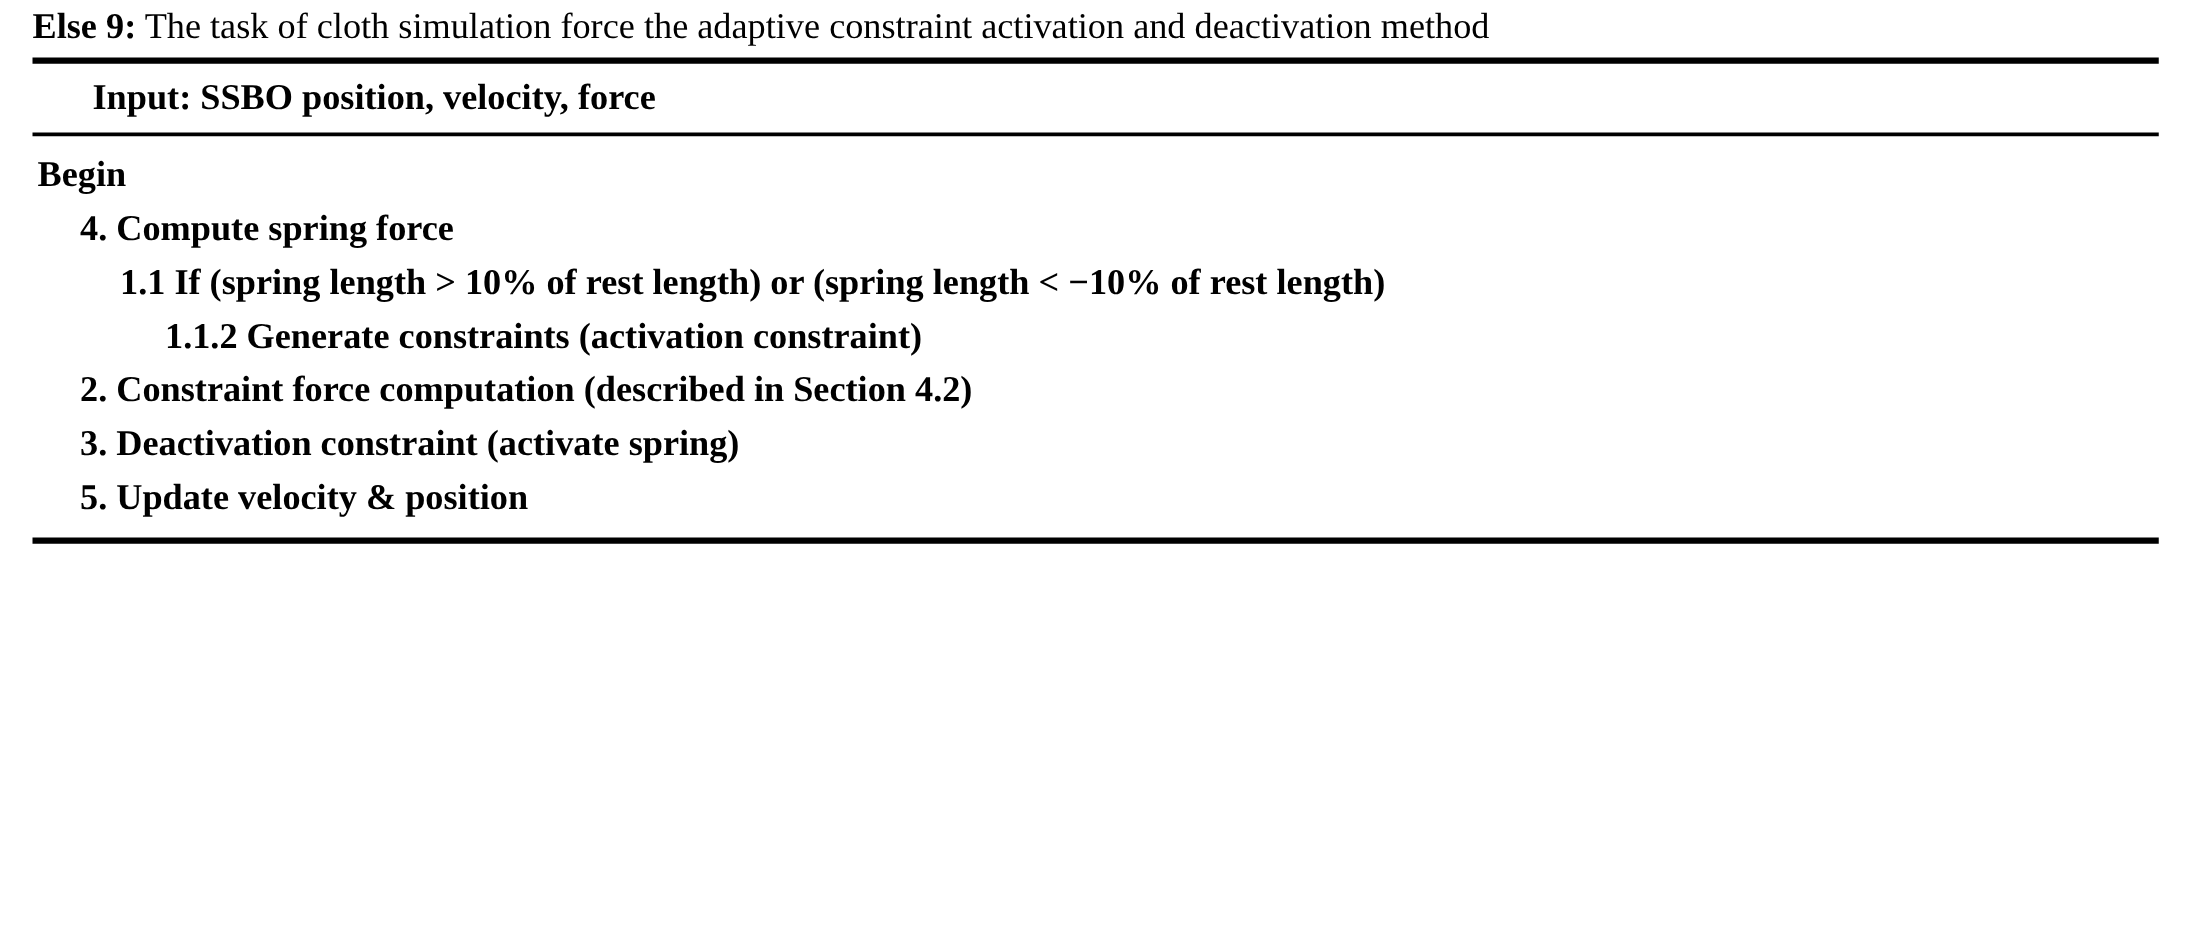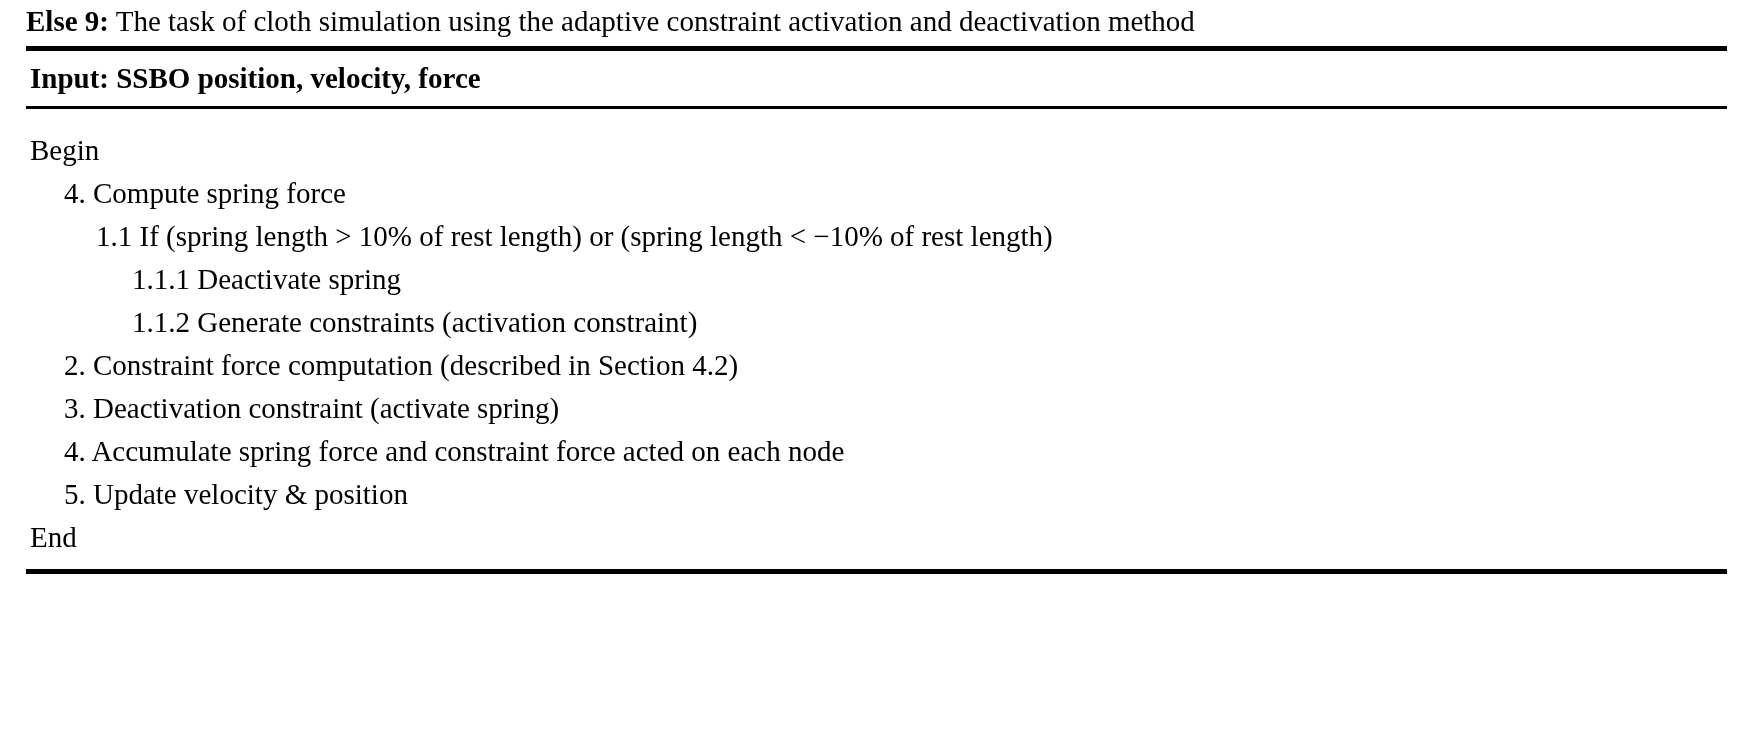--- a/index.html
+++ b/index.html
@@ -43,61 +43,60 @@
     border-top: 3px solid #000000;
     height: 0;
   }
   
   .header-row {
     font-size: 29px;
     font-weight: bold;
     line-height: 34px;
     padding: 10px 0 11px 4px;
     white-space: nowrap;
+    margin-left: 44px;
   }
   
   .body-block {
-    padding: 20px 0 10px 4px;
+    padding: 10px 0 10px 4px;
     font-size: 29px;
     line-height: 43px;
+    font-weight: bold;
   }
   .line {
     white-space: nowrap;
   }
   .ind-0 { padding-left: 0px; }
   .ind-1 { padding-left: 34px; }
   .ind-2 { padding-left: 66px; }
   .ind-3 { padding-left: 102px; }
 </style>
 </head>
 <body>
 
 <div class="page">
 
   <div class="caption">
     <span class="label">Else 9:</span>
-    <span class="text">The task of cloth simulation using the adaptive constraint activation and deactivation method</span>
+    <span class="text">The task of cloth simulation force the adaptive constraint activation and deactivation method</span>
   </div>
 
   <div class="rule-thick"></div>
 
   <div class="header-row">Input: SSBO position, velocity, force</div>
 
   <div class="rule-thin"></div>
 
   <div class="body-block">
     <div class="line ind-0">Begin</div>
 
     <div class="line ind-1">4. Compute spring force</div>
     <div class="line ind-2">1.1 If (spring length &gt; 10% of rest length) or (spring length &lt; −10% of rest length)</div>
-    <div class="line ind-3">1.1.1 Deactivate spring</div>
     <div class="line ind-3">1.1.2 Generate constraints (activation constraint)</div>
     <div class="line ind-1">2. Constraint force computation (described in Section 4.2)</div>
     <div class="line ind-1">3. Deactivation constraint (activate spring)</div>
-    <div class="line ind-1">4. Accumulate spring force and constraint force acted on each node</div>
     <div class="line ind-1">5. Update velocity &amp; position</div>
 
-    <div class="line ind-0">End</div>
   </div>
 
   <div class="rule-thick"></div>
 
 </div>
 
 </body></html>

